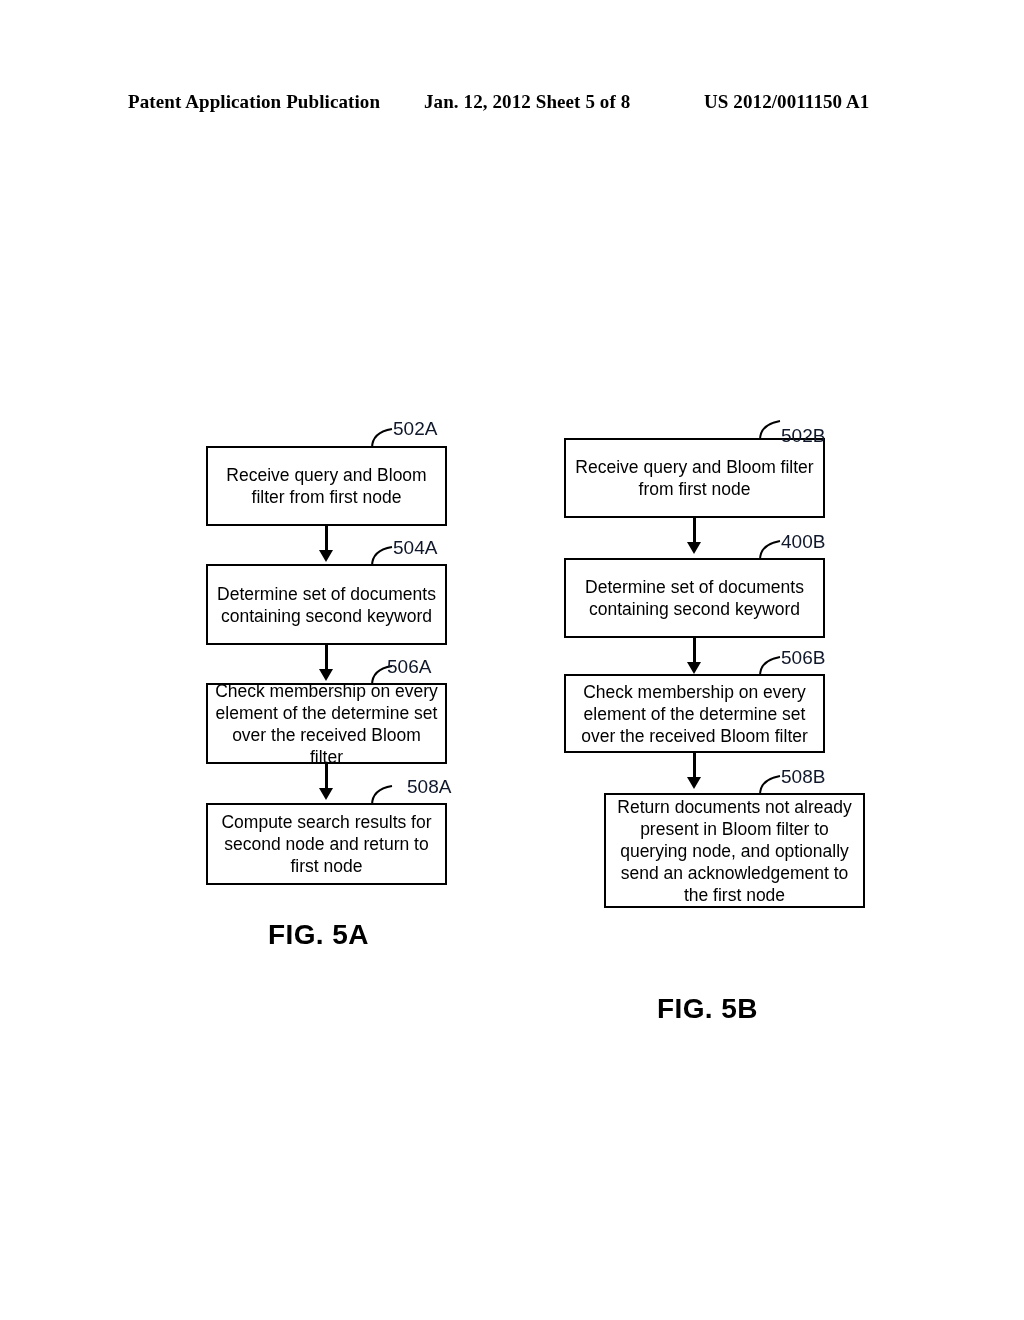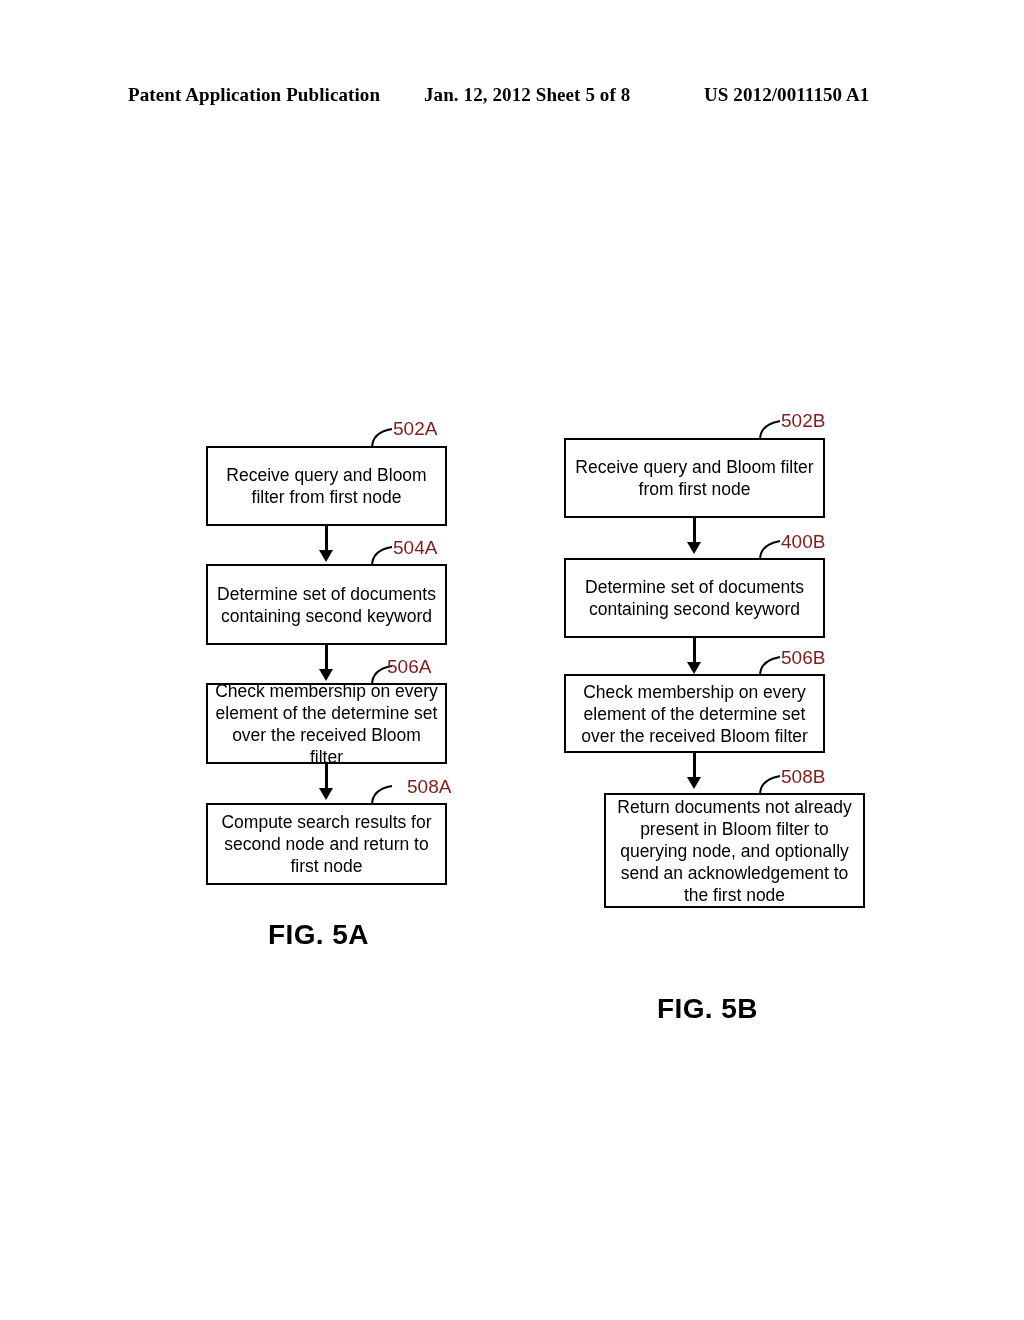--- a/index.html
+++ b/index.html
@@ -13,21 +13,21 @@
     position: relative;
     font-family: "Liberation Sans", sans-serif;
     color: #000000;
     overflow: hidden;
   }
 
   
   #page-header {
     position: absolute;
     left: 0;
-    top: 84px;
+    top: 91px;
     width: 948px;
     height: 30px;
   }
   .hdr-text {
     position: absolute;
     font-family: "Liberation Serif", serif;
     font-weight: bold;
     font-size: 19px;
     letter-spacing: 0.1px;
     white-space: nowrap;
@@ -90,21 +90,21 @@
     border-right: 7px solid transparent;
     border-top: 12px solid #000;
   }
 
   
   .ref-label {
     position: absolute;
     font-family: "Liberation Sans", sans-serif;
     font-size: 19px;
     line-height: 19px;
-    color: #7f1d1d;
+    color: #0f172a;
     white-space: nowrap;
   }
   .leader {
     position: absolute;
     width: 26px;
     height: 24px;
     overflow: visible;
   }
   .leader svg { display: block; overflow: visible; }
 
@@ -188,21 +188,21 @@
   <div>
 
     <div class="flow-box" style="left:564px; top:438px; width:261px; height:80px;">
       <span class="box-text">Receive query and Bloom filter from first node</span>
     </div>
     <div class="leader" style="left:758px; top:419px;">
       <svg width="30" height="22" viewBox="0 0 30 22">
         <path d="M 2 21 C 2 9, 10 4, 22 2" stroke="#000" stroke-width="2" fill="none"></path>
       </svg>
     </div>
-    <div class="ref-label" style="left:781px; top:411px;">502B</div>
+    <div class="ref-label" style="left:781px; top:426px;">502B</div>
 
     <div class="connector" style="left:693px; top:518px; height:26px;"></div>
     <div class="arrowhead" style="left:687px; top:542px;"></div>
 
     <div class="flow-box" style="left:564px; top:558px; width:261px; height:80px;">
       <span class="box-text">Determine set of documents containing second keyword</span>
     </div>
     <div class="leader" style="left:758px; top:539px;">
       <svg width="30" height="22" viewBox="0 0 30 22">
         <path d="M 2 21 C 2 9, 10 4, 22 2" stroke="#000" stroke-width="2" fill="none"></path>

